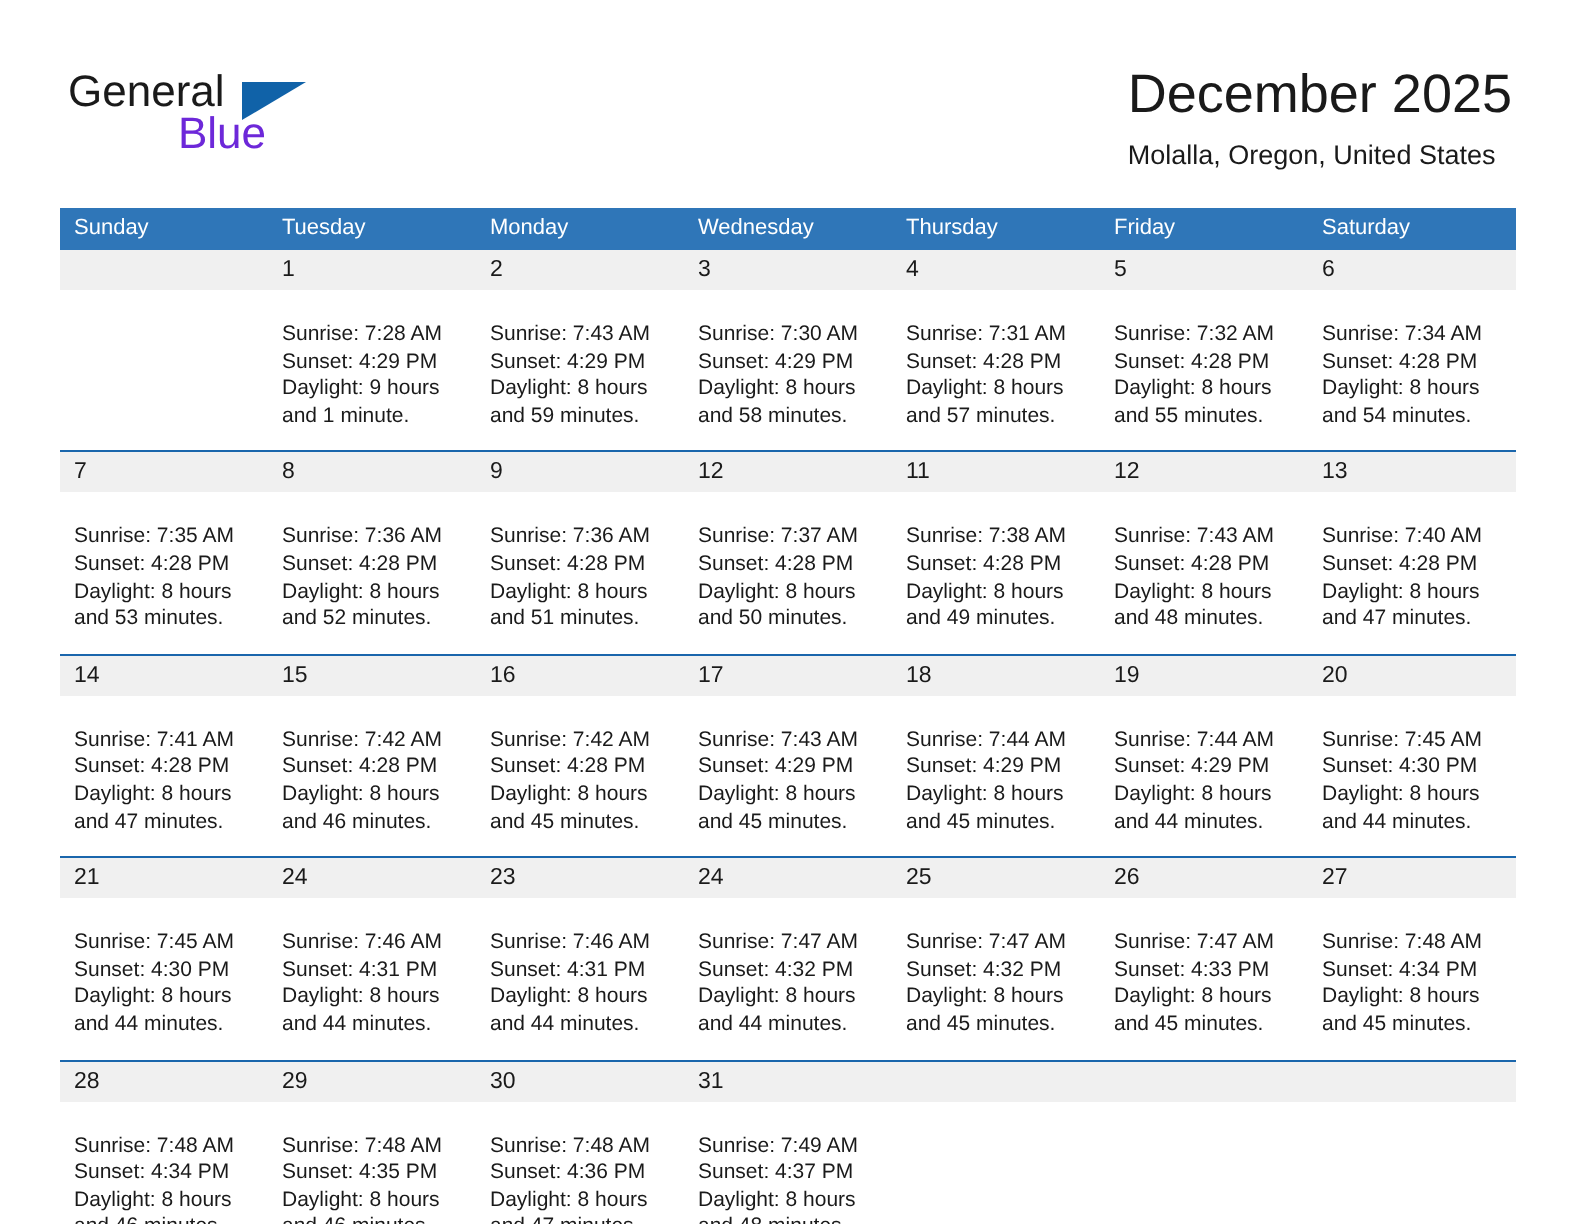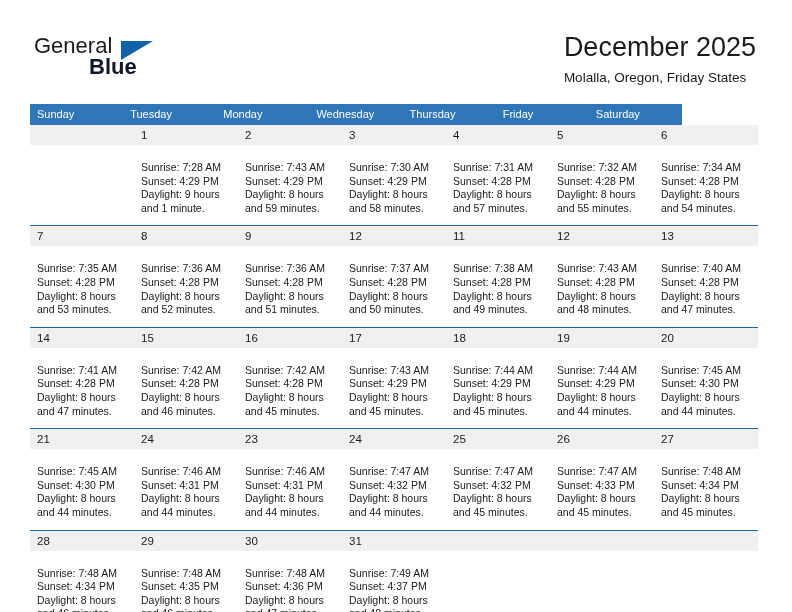--- a/index.html
+++ b/index.html
@@ -43,23 +43,22 @@
     font-size: 22px;
     letter-spacing: 0px;
     color: #1a1a1a;
     line-height: 26px;
   }
   .brand-blue {
     position: absolute;
     left: 55px;
     top: 21px;
     font-size: 22px;
-    color: #0f172a;
+    color: #6d28d9;
     line-height: 26px;
-    font-weight: bold;
   }
   .brand-flag {
     position: absolute;
     left: 87px;
     top: 8px;
     width: 0;
     height: 0;
     border-left: 32px solid #1062a8;
     border-bottom: 19px solid transparent;
   }
@@ -87,21 +86,21 @@
   
   .calendar {
     position: absolute;
     left: 30px;
     top: 104px;
     width: 728px;
   }
 
   .weekday-row {
     display: flex;
-    width: 652px;
+    width: 728px;
     height: 21px;
     background: #2f76b8;
   }
   .weekday {
     flex: 1 1 104px;
     width: 104px;
     font-size: 11px;
     color: #ffffff;
     line-height: 21px;
     padding-left: 7px;
@@ -163,21 +162,21 @@
   <div class="top">
 
     <div class="brand">
       <span class="brand-general">General</span>
       <span class="brand-flag"></span>
       <span class="brand-blue">Blue</span>
     </div>
 
     <div class="title-block">
       <div class="cal-title">December 2025</div>
-      <div class="cal-subtitle">Molalla, Oregon, Friday States</div>
+      <div class="cal-subtitle">Molalla, Oregon, United States</div>
     </div>
 
   </div>
 
   <div class="calendar">
     <div class="weekday-row">
         <div class="weekday">Sunday</div>
         <div class="weekday">Tuesday</div>
         <div class="weekday">Monday</div>
         <div class="weekday">Wednesday</div>

